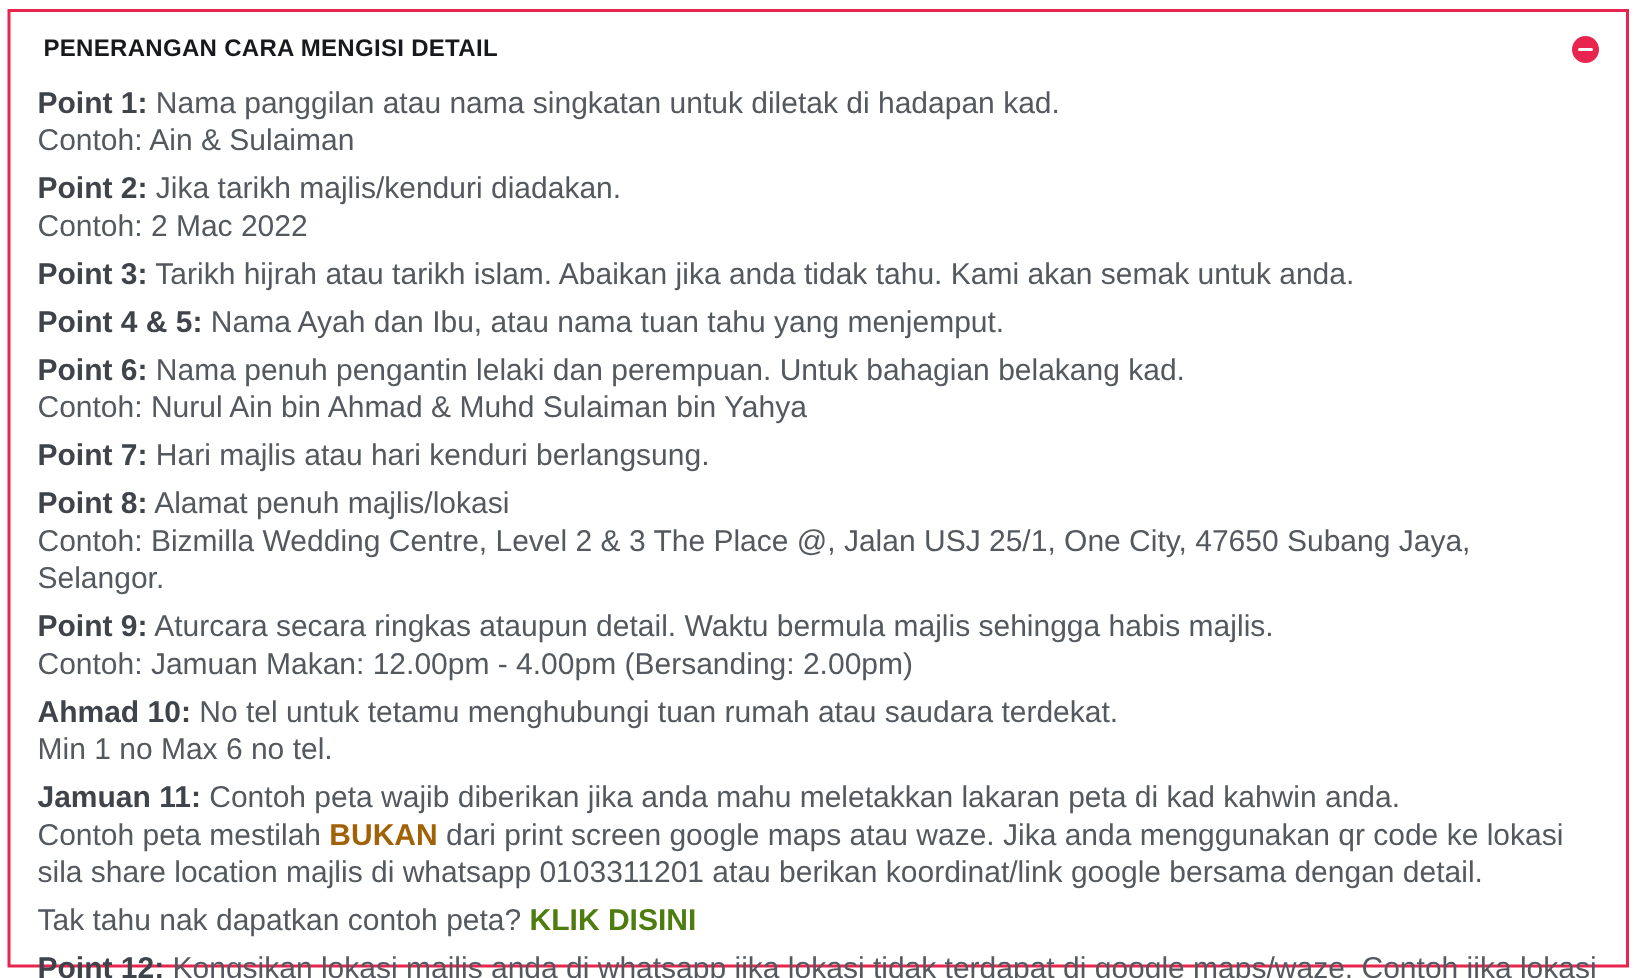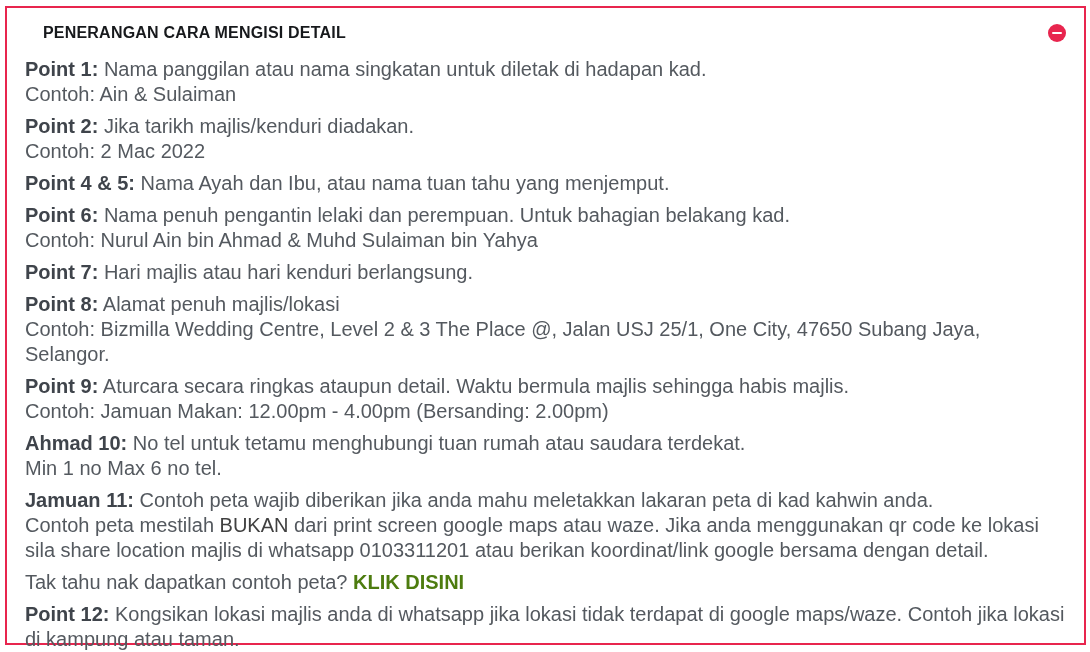--- a/index.html
+++ b/index.html
@@ -27,21 +27,21 @@
     align-items: center;
     justify-content: space-between;
     height: 22px;
     margin-bottom: 13px;
   }
   .panel-title {
     font-size: 16px;
     font-weight: 700;
     color: #17191C;
     letter-spacing: 0.2px;
-    margin: 18px;
+    margin: 4px;
   }
   .collapse-btn {
     width: 18px;
     height: 18px;
     border: none;
     border-radius: 50%;
     background: #E8254E;
     padding: 0;
     position: relative;
     cursor: pointer;
@@ -62,22 +62,22 @@
     color: #54595F;
   }
   .panel-body p {
     margin: 0 0 7px 0;
   }
   .pt {
     font-weight: 700;
     color: #3F444B;
   }
   .bold-red {
-    font-weight: 400;
-    color: #404040;
+    font-weight: 700;
+    color: #a16207;
   }
   .orange-link {
     font-weight: 700;
     color: #4d7c0f;
     text-decoration: none;
     cursor: pointer;
   }
 </style>
 </head>
 <body>
@@ -99,20 +99,24 @@
       <span>Contoh: Ain &amp; Sulaiman</span>
     </p>
 
     <p>
       <span class="pt">Point 2:</span>
       <span>Jika tarikh majlis/kenduri diadakan.</span>
       <br>
       <span>Contoh: 2 Mac 2022</span>
     </p>
 
+    <p>
+      <span class="pt">Point 3:</span>
+      <span>Tarikh hijrah atau tarikh islam. Abaikan jika anda tidak tahu. Kami akan semak untuk anda.</span>
+    </p>
 
     <p>
       <span class="pt">Point 4 &amp; 5:</span>
       <span>Nama Ayah dan Ibu, atau nama tuan tahu yang menjemput.</span>
     </p>
 
     <p>
       <span class="pt">Point 6:</span>
       <span>Nama penuh pengantin lelaki dan perempuan. Untuk bahagian belakang kad.</span>
       <br>

